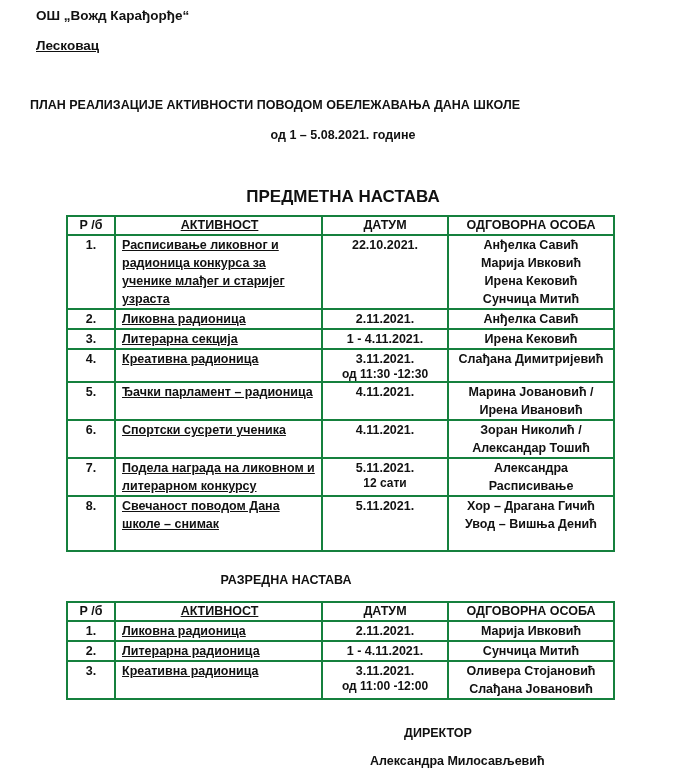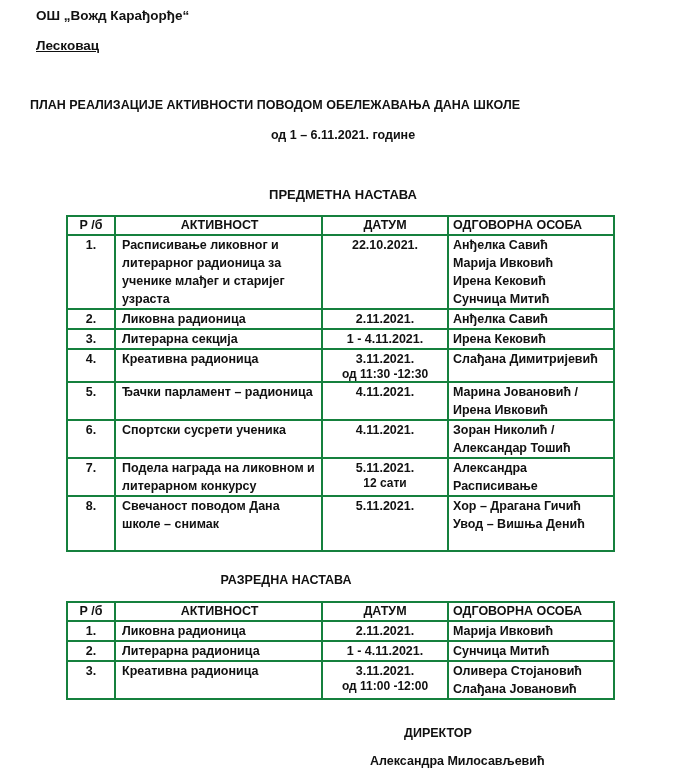--- a/index.html
+++ b/index.html
@@ -3,58 +3,58 @@
 <meta charset="utf-8">
 <style>
   html, body { margin:0; padding:0; background:#fff; }
   body { width:686px; height:780px; position:relative; overflow:hidden;
          font-family:"Liberation Sans", sans-serif; font-weight:bold; color:#111; font-size:12.5px; }
   .abs { position:absolute; }
   .school { left:36px; top:8px; font-size:13.5px; }
   .city { left:36px; top:38px; font-size:13.5px;text-decoration:underline; }
   .title { left:0; width:550px; text-align:center; top:98px; font-size:12.5px; }
   .subtitle { left:0; width:686px; text-align:center; top:128px; font-size:12.5px; }
-  .sect1 { left:0; width:686px; text-align:center; top:187px; font-size:13px; }
+  .sect1 { left:0; width:686px; text-align:center; top:187px; font-size:17px; }
   .sect2 { left:0; width:572px; text-align:center; top:573px; font-size:12.5px; }
   table { position:absolute; left:66px; border-collapse:collapse; width:549px; }
   td, th { border:2px solid #15803d; padding:0 4px; vertical-align:top; line-height:18px; font-size:12.5px; }
   th { font-weight:bold; text-align:center; line-height:17px; }
   .c-num { width:38px; text-align:center; }
-  .c-act { width:195px; text-align:left; padding-left:6px; }
+  .c-act { width:195px; text-align:left; padding-left:6px;text-decoration:underline; }
   .c-date { width:116px; text-align:center; }
-  .c-resp { text-align:left; }
+  .c-resp { text-align:center; }
   .small { font-size:12px; line-height:13px; display:block; }
   .t1 { top:215px; }
   .t2 { top:601px; }
   .director { left:404px; top:726px; font-size:12.5px; }
   .dirname { left:370px; top:754px; font-size:12.5px; }
   .line { display:block; }
 </style>
 </head>
 <body>
 
 <div class="abs school">ОШ „Вожд Карађорђе“</div>
 <div class="abs city">Лесковац</div>
 <div class="abs title">ПЛАН  РЕАЛИЗАЦИЈЕ АКТИВНОСТИ ПОВОДОМ ОБЕЛЕЖАВАЊА ДАНА ШКОЛЕ</div>
-<div class="abs subtitle">од  1 –  6.11.2021. године</div>
+<div class="abs subtitle">од  1 –  5.08.2021. године</div>
 
 <div class="abs sect1">ПРЕДМЕТНА НАСТАВА</div>
 <table class="t1">
   <thead>
     <tr>
       <th class="c-num">Р /б</th>
       <th class="c-act" style="text-align:center">АКТИВНОСТ</th>
       <th class="c-date">ДАТУМ</th>
       <th class="c-resp">ОДГОВОРНА ОСОБА</th>
     </tr>
   </thead>
   <tbody id="t1body">
       <tr style="height: 73px;">
         <td class="c-num">1.</td>
-        <td class="c-act">Расписивање ликовног и литерарног радионица  за ученике млађег и старијег узраста</td>
+        <td class="c-act">Расписивање ликовног и радионица конкурса  за ученике млађег и старијег узраста</td>
         <td class="c-date">
           <span class="line">22.10.2021.</span>
         </td>
         <td class="c-resp">
           <span class="line">Анђелка Савић</span>
           <span class="line">Марија Ивковић</span>
           <span class="line">Ирена Кековић</span>
           <span class="line">Сунчица Митић</span>
         </td>
       </tr>
@@ -90,21 +90,21 @@
         </td>
       </tr>
       <tr style="height: 36px;">
         <td class="c-num">5.</td>
         <td class="c-act">Ђачки парламент – радионица</td>
         <td class="c-date">
           <span class="line">4.11.2021.</span>
         </td>
         <td class="c-resp">
           <span class="line">Марина Јовановић /</span>
-          <span class="line">Ирена Ивковић</span>
+          <span class="line">Ирена Ивановић</span>
         </td>
       </tr>
       <tr style="height: 36px;">
         <td class="c-num">6.</td>
         <td class="c-act">Спортски сусрети ученика</td>
         <td class="c-date">
           <span class="line">4.11.2021.</span>
         </td>
         <td class="c-resp">
           <span class="line">Зоран Николић /</span>

